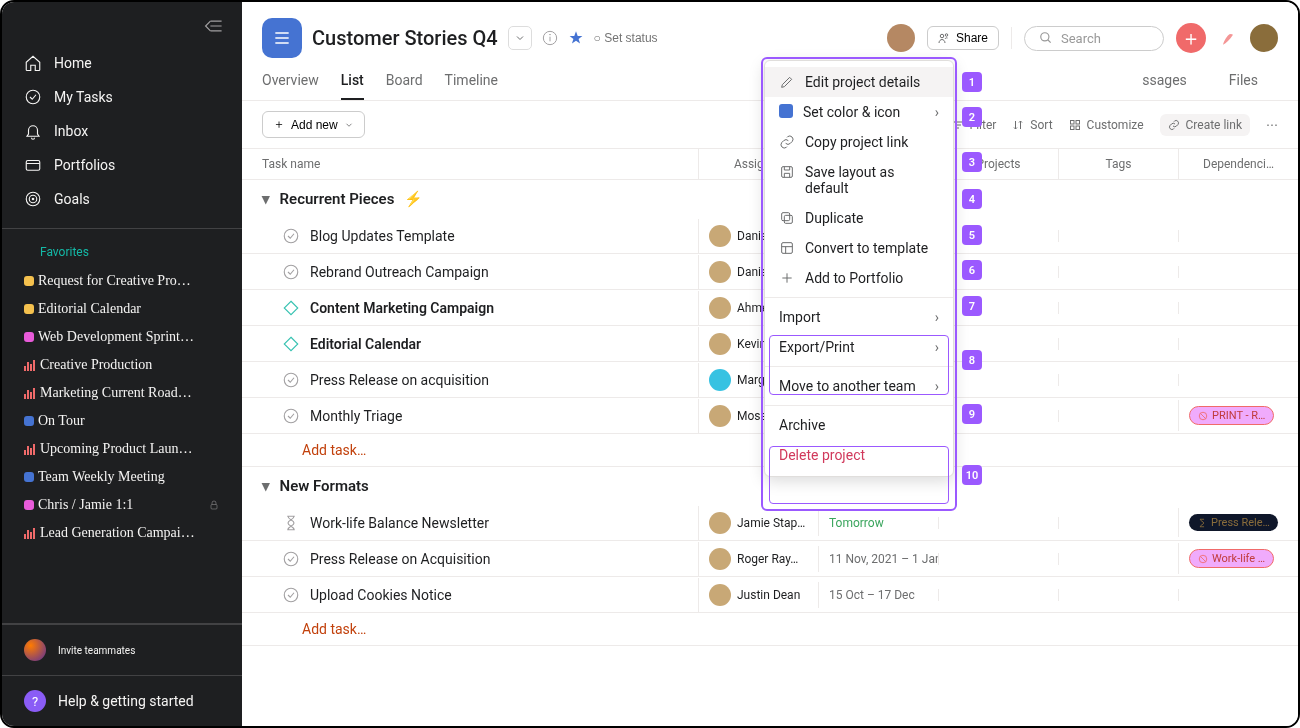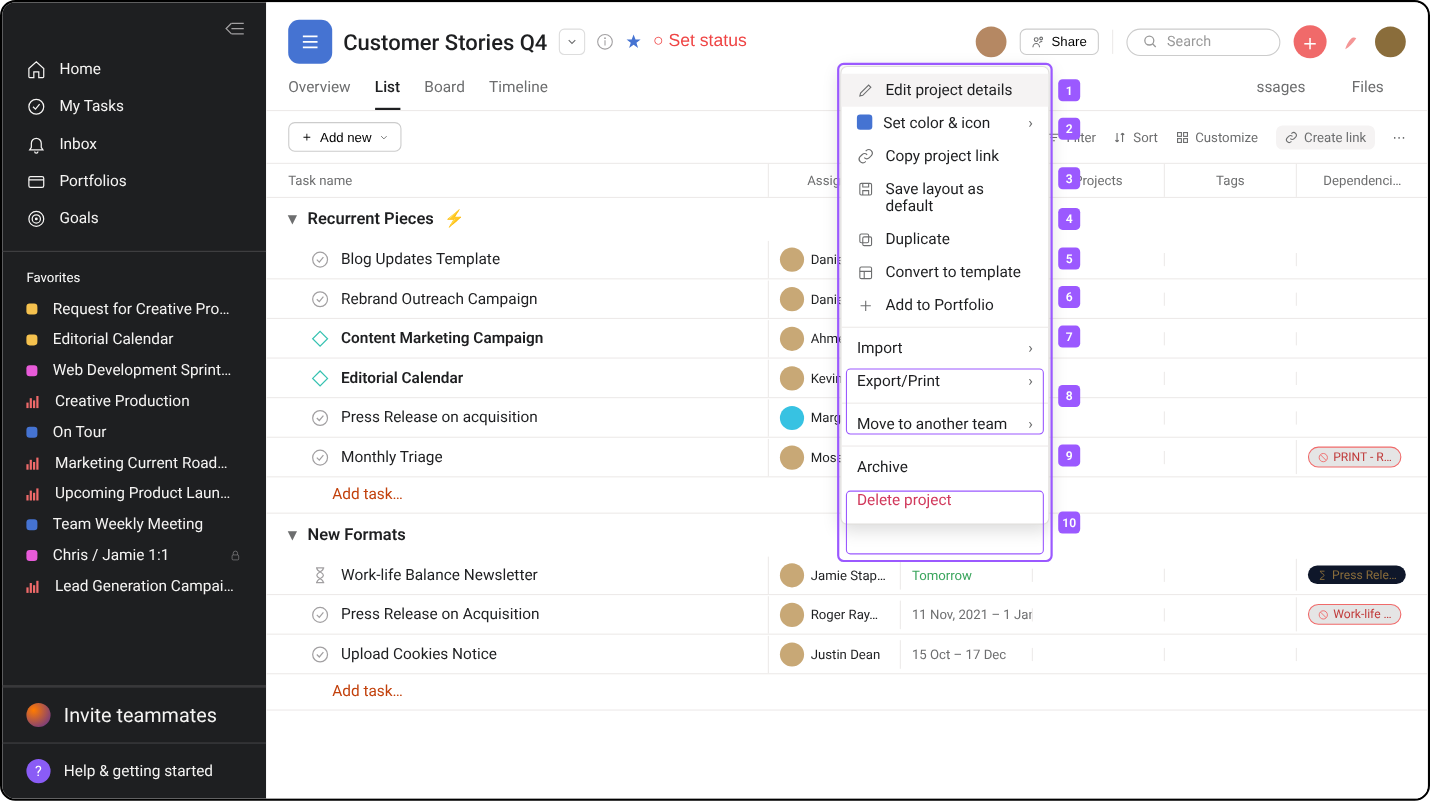--- a/index.html
+++ b/index.html
@@ -6,40 +6,40 @@
   html, body { height: 100%; font-family: -apple-system, BlinkMacSystemFont, "Segoe UI", Roboto, Helvetica, Arial, sans-serif; font-size: 13px; color: #1e1f21; }
   body { display: flex; overflow: hidden; border: 2px solid black; width: 1300px; height: 728px; border-radius: 14px; background: #fff; }
   
   .sidebar { width: 240px; background: #1e1f21; color: #f5f4f3; display: flex; flex-direction: column; }
   .sidebar-top { display: flex; justify-content: flex-end; padding: 16px 20px 8px; }
   .collapse-icon { color: #a2a0a2; }
   .nav-section { padding: 4px 0; }
   .nav-item { display: flex; align-items: center; gap: 12px; padding: 8px 22px; cursor: pointer; font-size: 14px; }
   .nav-icon { width: 18px; height: 18px; stroke: #f5f4f3; stroke-width: 1.5; fill: none; flex-shrink:0;}
   .sidebar-divider { border-top: 1px solid #424244; margin: 8px 0; }
-  .fav-header { font-size: 12px; color: #ffffff; padding: 8px 22px; }
-  .fav-item { display: flex; align-items: center; gap: 14px; padding: 6px 22px; cursor: pointer; font-size: 14px; white-space: nowrap; overflow: hidden; }
+  .fav-header { font-size: 12px; color: #14b8a6; padding: 8px 38px; }
+  .fav-item { display: flex; align-items: center; gap: 4px; padding: 6px 22px; cursor: pointer; font-size: 14px; white-space: nowrap; overflow: hidden; font-family: Liberation Serif, serif; }
   .fav-item span.label { overflow: hidden; text-overflow: ellipsis; }
   .dot { width: 10px; height: 10px; border-radius: 3px; flex-shrink: 0; }
   .bars { width: 12px; height: 12px; display:flex; align-items:flex-end; gap:1px; }
   .bars i { display:block; width:2px; background:#f06a6a; }
   .sidebar-bottom { margin-top: auto; }
-  .invite { display:flex; align-items:center; gap:12px; padding:14px 22px; border-top:1px solid #424244;border-bottom:1px solid #424244; font-size:18px;}
+  .invite { display:flex; align-items:center; gap:12px; padding:14px 22px; border-top:1px solid #424244;border-bottom:1px solid #424244; font-size:10px;}
   .invite-avatar{ width:22px;height:22px;border-radius:50%; background: radial-gradient(circle at 30% 30%, #ff7b00, #5a2d9a);}
   .help { display:flex; align-items:center; gap:12px; padding:14px 22px; font-size:14px;}
   .help-circle{ width:22px;height:22px;border-radius:50%; background:#8a5cf6; color:white; display:flex;align-items:center;justify-content:center;font-size:13px;}
 
   
   .main { flex:1; display:flex; flex-direction:column; background:#fff; position:relative; overflow:hidden; }
   .project-header { display:flex; align-items:center; gap:10px; padding:16px 20px 4px; }
   .proj-icon{ width:40px;height:40px;background:#4573d2;border-radius:10px;display:flex;align-items:center;justify-content:center;color:white;}
   .proj-title{ font-size:20px;font-weight:500;}
   .chevron-down-btn{ width:24px;height:24px;border-radius:5px;border:1px solid #ddd;display:flex;align-items:center;justify-content:center;cursor:pointer;}
   .star{ color:#4573d2;}
-  .status{ font-size:16px;color:#ef4444;border:none;background:none;cursor:pointer;}
+  .status{ font-size:12px;color:#737373;border:none;background:none;cursor:pointer;}
   .header-right{ margin-left:auto; display:flex; align-items:center; gap:12px;}
   .share-btn{ display:flex;align-items:center;gap:6px;border:1px solid #ccc;border-radius:6px;padding:4px 10px;font-size:12px;cursor:pointer;background:#fff;}
   .avatar { width:28px;height:28px;border-radius:50%; background:#c87; background-size:cover;}
   .search{ display:flex;align-items:center;gap:8px;border:1px solid #ccc;border-radius:20px;padding:4px 14px;font-size:13px;color:#999;width:140px;}
   .plus-btn{ width:30px;height:30px;border-radius:50%;background:#f06a6a;color:white;display:flex;align-items:center;justify-content:center;font-size:20px;cursor:pointer;}
   .deco{ color:#f06a6a;}
   
   .tabs { display:flex; gap:22px; padding:0 20px; border-bottom:1px solid #edeae9; font-size:14px;}
   .tab { padding:10px 0; cursor:pointer; color:#6d6e6f;}
   .tab.active{ color:#1e1f21; font-weight:500; border-bottom:2px solid #1e1f21; }
@@ -60,21 +60,21 @@
   .cell-task{ flex:1; display:flex; align-items:center; gap:10px; padding:6px 10px 6px 40px;}
   .check{width:18px;height:18px;}
   .check svg{stroke:#a2a0a2;fill:none;stroke-width:1.5;}
   .taskname{overflow:hidden;text-overflow:ellipsis;white-space:nowrap;}
   .taskname.bold{font-weight:600;}
   .cell{ width:120px; padding:6px 10px; border-left:1px solid #edeae9; font-size:12px; color:#6d6e6f; display:flex;align-items:center;gap:6px; overflow:hidden;white-space:nowrap;text-overflow:ellipsis;}
   .cell.assignee{color:#1e1f21;}
   .cell .mini-avatar{width:22px;height:22px;border-radius:50%;flex-shrink:0;background:#d4c1a0;}
   .cell.date .recur{margin-left:auto;color:#a2a0a2;}
   .pill{ display:inline-flex;align-items:center;gap:4px;padding:2px 8px;border-radius:10px;font-size:11px;background:#0f172a;color:#8a6d3b;overflow:hidden;text-overflow:ellipsis;max-width:100%;}
-  .pill.red-outline{background:#e5e5e5;border:1px solid #f06a6a;color:#c03b3b;}
+  .pill.red-outline{background:#f0abfc;border:1px solid #f06a6a;color:#c03b3b;}
   .green{color:#3aa55d;}
   .addtask{padding:8px 10px 8px 60px;color:#c2410c;font-size:14px;border-bottom:1px solid #edeae9;cursor:pointer;}
 
   
   .dropdown{position:absolute; left:522px; top:58px; width:190px; background:#fff; border:1px solid #e0dedc; border-radius:6px; box-shadow:0 4px 16px rgba(0,0,0,.15); padding:6px 0; z-index:5;}
   .dropdown-frame{position:absolute; left:519px; top:55px; width:196px; height:454px; border:2px solid #9b59ff; border-radius:6px; z-index:6; pointer-events:none;}
   .menu-item{display:flex;gap:10px;padding:7px 14px;font-size:14px;cursor:pointer;}
   .menu-item.hover{background:#f5f3f3;}
   .menu-item .chev{margin-left:auto;color:#6d6e6f;}
   .menu-item.danger{color:#d1395c;}
@@ -153,31 +153,31 @@
       <div class="fav-item">
         <span class="bars">
           <i style="height:5px;background:#f06a6a"></i>
           <i style="height:9px;background:#f06a6a"></i>
           <i style="height:7px;background:#f06a6a"></i>
           <i style="height:11px;background:#f06a6a"></i>
         </span>
         <span class="label">Creative Production</span>
       </div>
       <div class="fav-item">
-        <span class="dot" style="background:#4573d2"></span>
-        <span class="label">On Tour</span>
-      </div>
-      <div class="fav-item">
         <span class="bars">
           <i style="height:5px;background:#f06a6a"></i>
           <i style="height:9px;background:#f06a6a"></i>
           <i style="height:7px;background:#f06a6a"></i>
           <i style="height:11px;background:#f06a6a"></i>
         </span>
         <span class="label">Marketing Current Road…</span>
+      </div>
+      <div class="fav-item">
+        <span class="dot" style="background:#4573d2"></span>
+        <span class="label">On Tour</span>
       </div>
       <div class="fav-item">
         <span class="bars">
           <i style="height:5px;background:#f06a6a"></i>
           <i style="height:9px;background:#f06a6a"></i>
           <i style="height:7px;background:#f06a6a"></i>
           <i style="height:11px;background:#f06a6a"></i>
         </span>
         <span class="label">Upcoming Product Laun…</span>
       </div>

